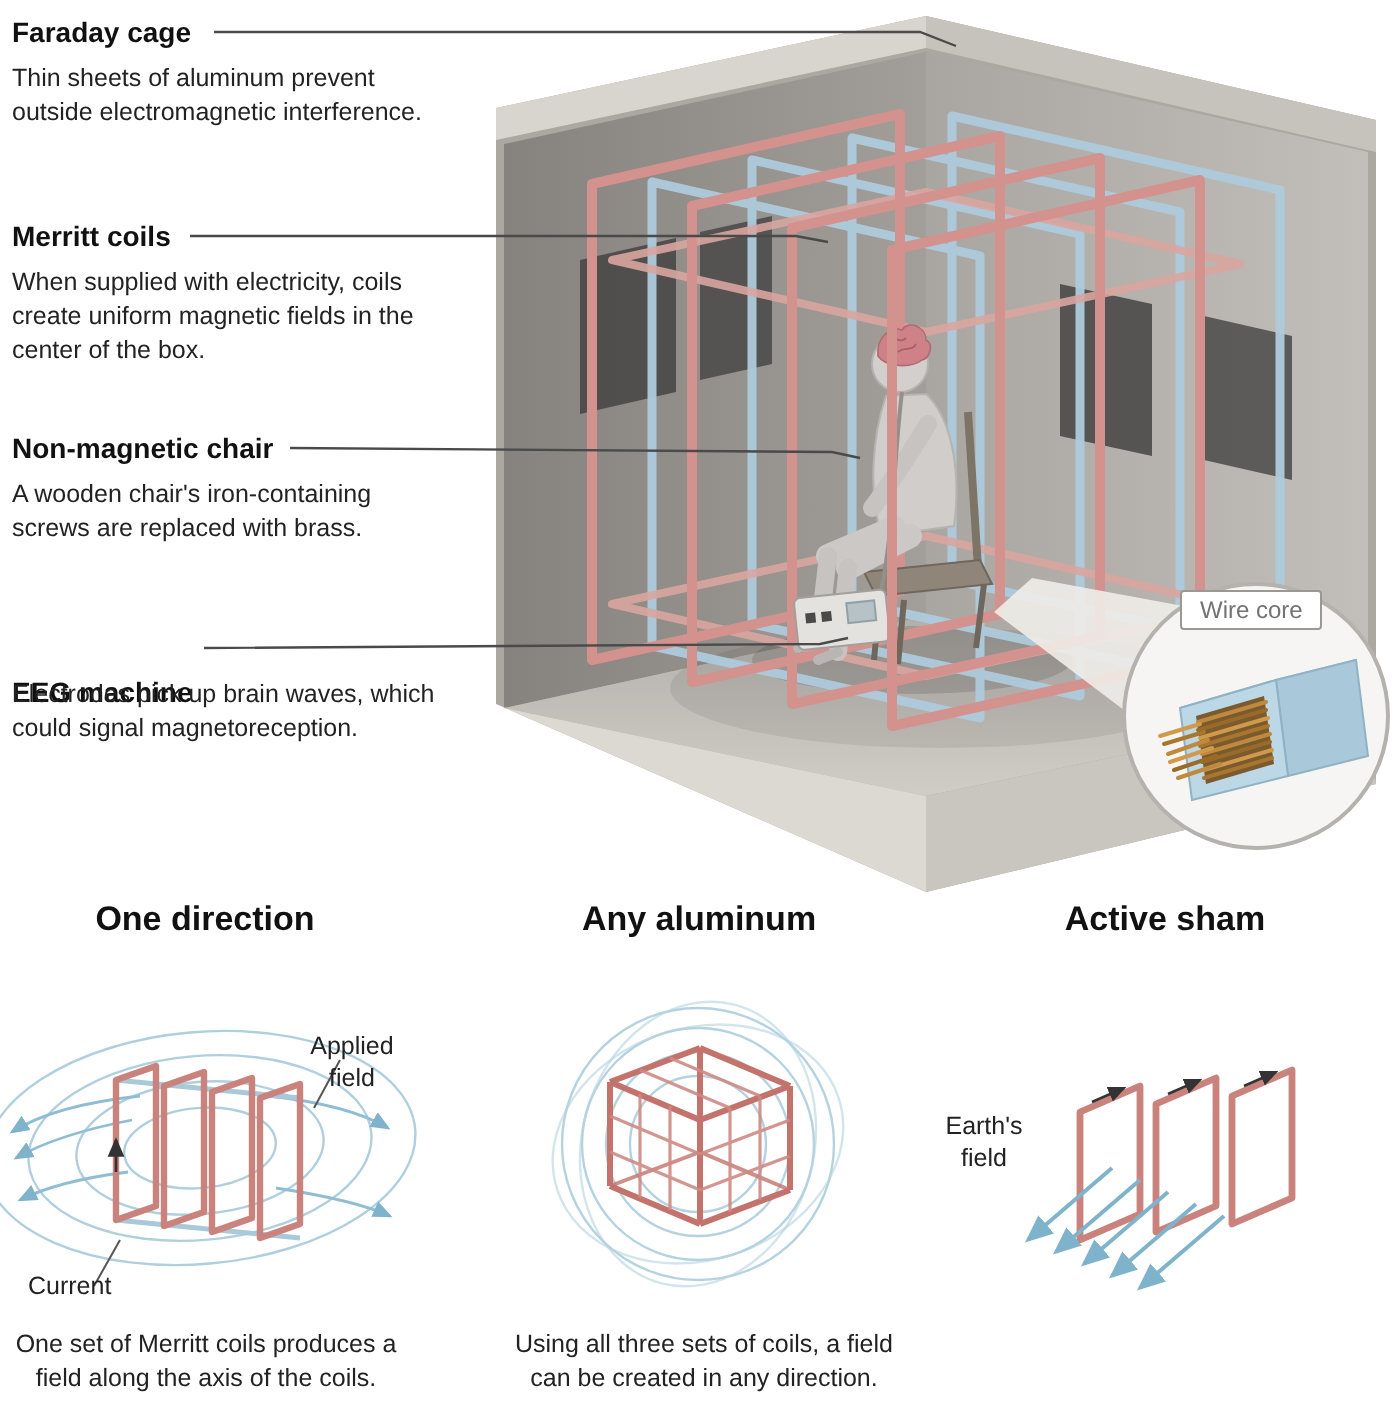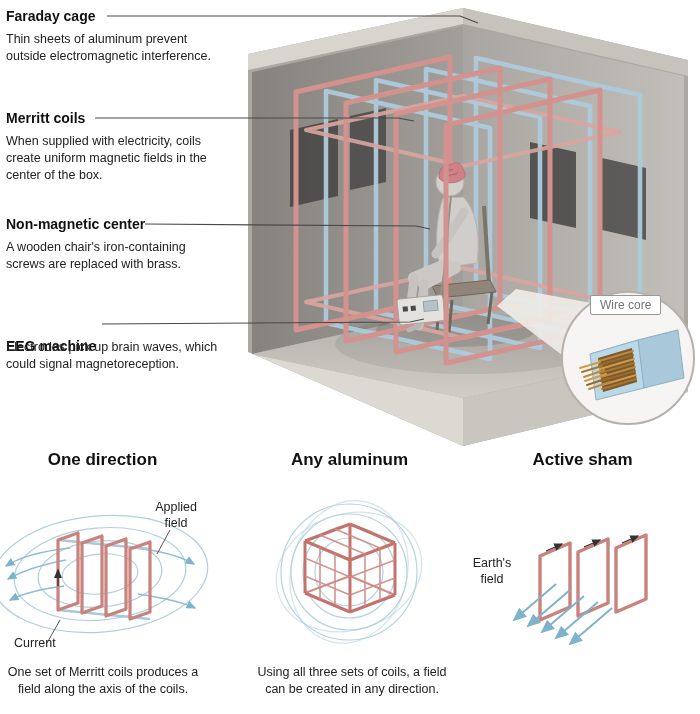--- a/index.html
+++ b/index.html
@@ -235,32 +235,32 @@
       </g>
     </g>
   </svg>
 
   <div class="txt t-title" style="left:6px;top:8px;">Faraday cage</div>
   <div class="txt t-body" style="left:6px;top:31px;width:214px;">Thin sheets of aluminum prevent outside electromagnetic interference.</div>
 
   <div class="txt t-title" style="left:6px;top:110px;">Merritt coils</div>
   <div class="txt t-body" style="left:6px;top:133px;width:212px;">When supplied with electricity, coils create uniform magnetic fields in the center of the box.</div>
 
-  <div class="txt t-title" style="left:6px;top:216px;">Non-magnetic center</div>
+  <div class="txt t-title" style="left:6px;top:216px;">Non-magnetic chair</div>
   <div class="txt t-body" style="left:6px;top:239px;width:208px;">A wooden chair's iron-containing screws are replaced with brass.</div>
 
   <div class="txt t-title" style="left:6px;top:316px;margin-top:22px;">EEG machine</div>
   <div class="txt t-body" style="left:6px;top:339px;width:232px;">Electrodes pick up brain waves, which could signal magnetoreception.</div>
 
   <div class="txt wirecore" style="left:590px;top:295px;">Wire core</div>
 
   <div class="txt t-head" style="left:0px;top:450px;width:205px;">One direction</div>
   <div class="txt t-head" style="left:247px;top:450px;width:205px;">Any aluminum</div>
   <div class="txt t-head" style="left:480px;top:450px;width:205px;">Active sham</div>
 
-  <div class="txt t-anno" style="left:146px;top:500px;width:60px;">Applied field</div>
+  <div class="txt t-anno" style="left:146px;top:516px;width:60px;">Applied field</div>
   <div class="txt t-anno" style="left:14px;top:636px;text-align:right;">Current</div>
   <div class="txt t-anno" style="left:464px;top:556px;width:56px;">Earth's field</div>
 
   <div class="txt t-cap" style="left:2px;top:664px;width:202px;">One set of Merritt coils produces a field along the axis of the coils.</div>
   <div class="txt t-cap" style="left:246px;top:664px;width:212px;">Using all three sets of coils, a field can be created in any direction.</div>
 
 </div>
 
 </body></html>

